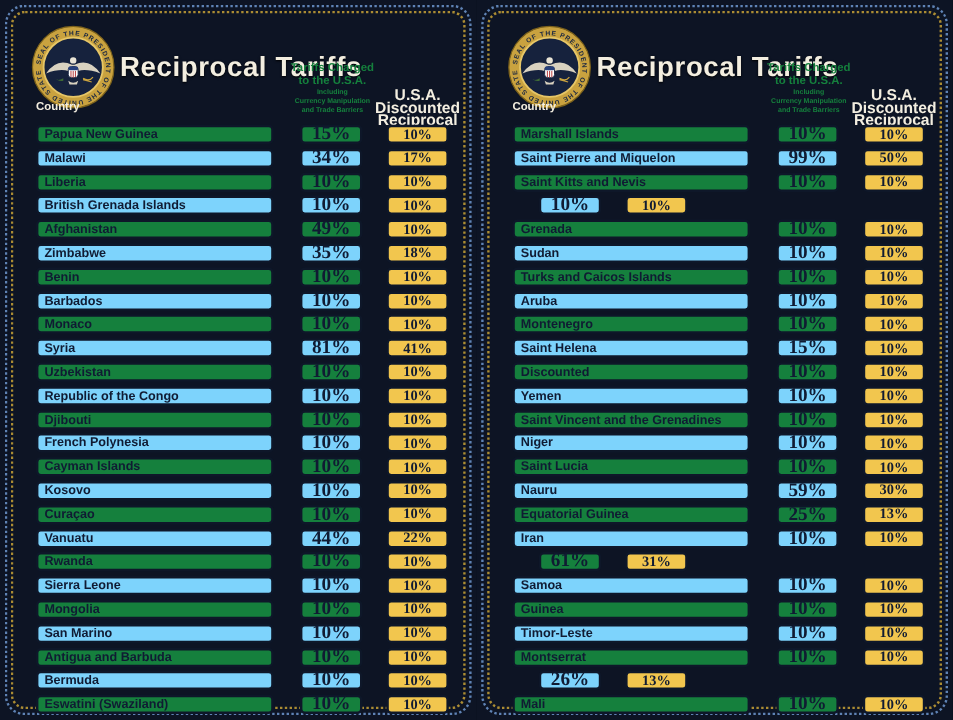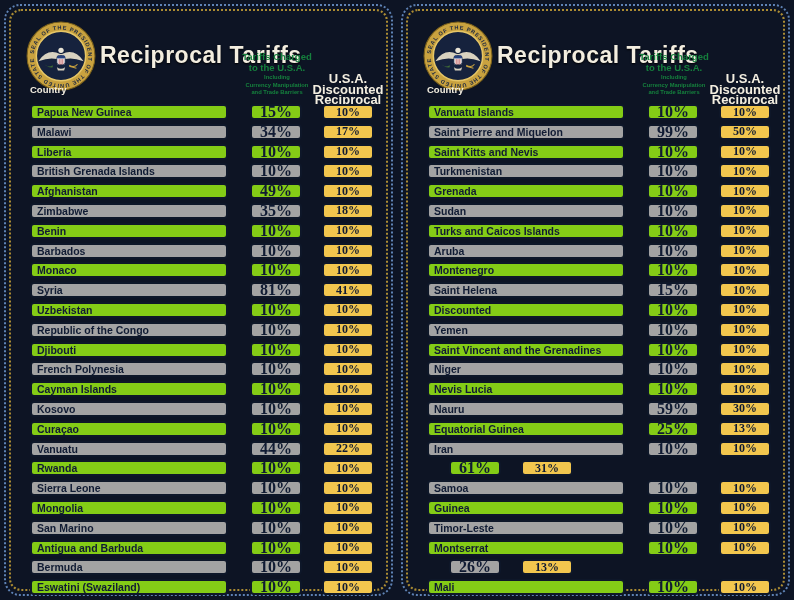--- a/index.html
+++ b/index.html
@@ -20,22 +20,22 @@
             font-size:13px;font-weight:bold;line-height:10.5px;}
   .rows{position:absolute;left:30px;top:104px;display:flex;flex-direction:column;gap:3.8px;}
   .row{display:flex;align-items:center;}
   .cbar,.vbox,.gbox{height:16px;box-sizing:border-box;border:2px solid #0e1729;border-radius:4px;
             color:#101b33;font-weight:bold;display:flex;align-items:center;}
   .cbar{width:198px;font-size:10.5px;padding-left:5px;}
   .vbox{width:52px;margin-left:22px;justify-content:center;
         font-family:"Liberation Serif",serif;font-size:16px;}
   .gbox{width:52px;margin-left:20px;justify-content:center;background:#f2c64e;
         font-family:"Liberation Serif",serif;font-size:12px;}
-  .bg-blue{background:#84cc16;text-align:right;}
-  .bg-white{background:#a3a3a3;}
+  .bg-blue{background:#15803d;text-align:right;}
+  .bg-white{background:#7dd3fc;}
 </style>
 </head>
 <body>
 
 <div class="page">
 
   <div class="panel">
     <div class="border-outer"></div>
     <div class="border-inner"></div>
 
@@ -231,36 +231,35 @@
       <div class="small">Currency Manipulation</div>
       <div class="small">and Trade Barriers</div>
     </div>
     <div class="hdr-disc">
       <div>U.S.A. Discounted</div>
       <div>Reciprocal Tariffs</div>
     </div>
 
     <div class="rows">
         <div class="row">
-          <div class="cbar bg-blue">Vanuatu Islands</div>
+          <div class="cbar bg-blue">Marshall Islands</div>
           <div class="vbox bg-blue">10%</div>
           <div class="gbox">10%</div>
         </div>
         <div class="row">
           <div class="cbar bg-white">Saint Pierre and Miquelon</div>
           <div class="vbox bg-white">99%</div>
           <div class="gbox">50%</div>
         </div>
         <div class="row">
           <div class="cbar bg-blue">Saint Kitts and Nevis</div>
           <div class="vbox bg-blue">10%</div>
           <div class="gbox">10%</div>
         </div>
         <div class="row">
-          <div class="cbar bg-white">Turkmenistan</div>
           <div class="vbox bg-white">10%</div>
           <div class="gbox">10%</div>
         </div>
         <div class="row">
           <div class="cbar bg-blue">Grenada</div>
           <div class="vbox bg-blue">10%</div>
           <div class="gbox">10%</div>
         </div>
         <div class="row">
           <div class="cbar bg-white">Sudan</div>
@@ -301,21 +300,21 @@
           <div class="cbar bg-blue">Saint Vincent and the Grenadines</div>
           <div class="vbox bg-blue">10%</div>
           <div class="gbox">10%</div>
         </div>
         <div class="row">
           <div class="cbar bg-white">Niger</div>
           <div class="vbox bg-white">10%</div>
           <div class="gbox">10%</div>
         </div>
         <div class="row">
-          <div class="cbar bg-blue">Nevis Lucia</div>
+          <div class="cbar bg-blue">Saint Lucia</div>
           <div class="vbox bg-blue">10%</div>
           <div class="gbox">10%</div>
         </div>
         <div class="row">
           <div class="cbar bg-white">Nauru</div>
           <div class="vbox bg-white">59%</div>
           <div class="gbox">30%</div>
         </div>
         <div class="row">
           <div class="cbar bg-blue">Equatorial Guinea</div>

